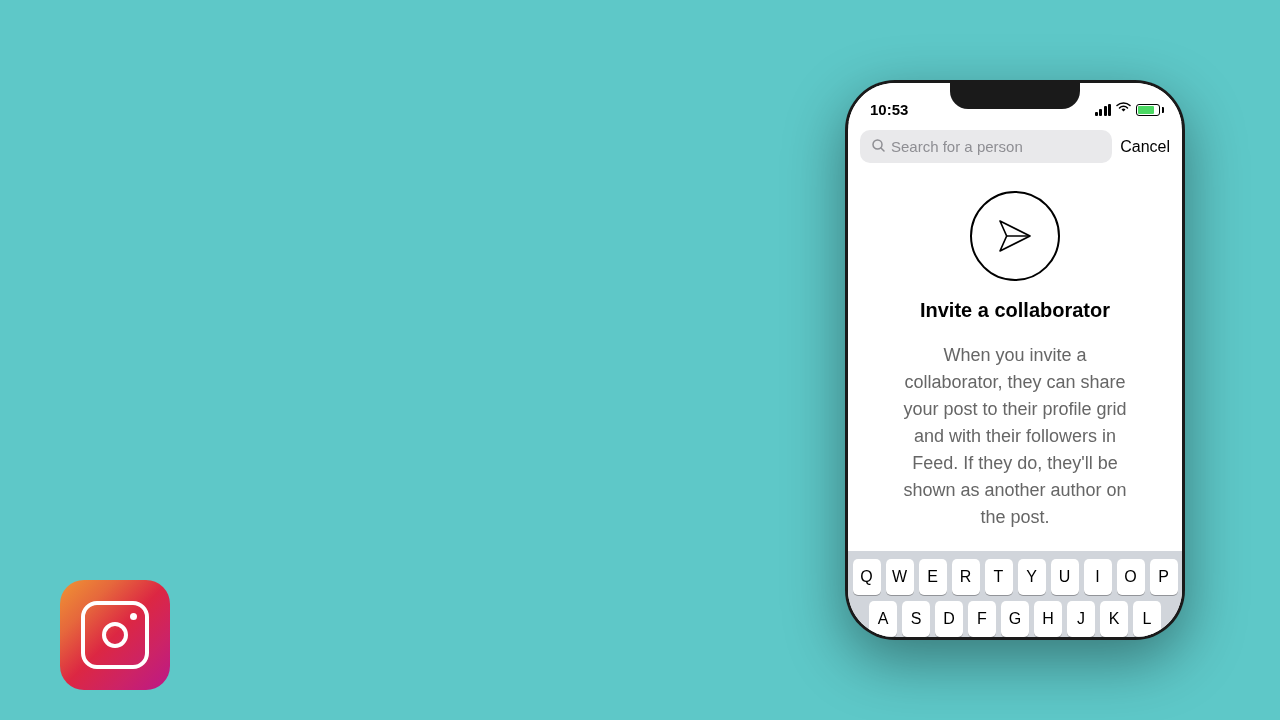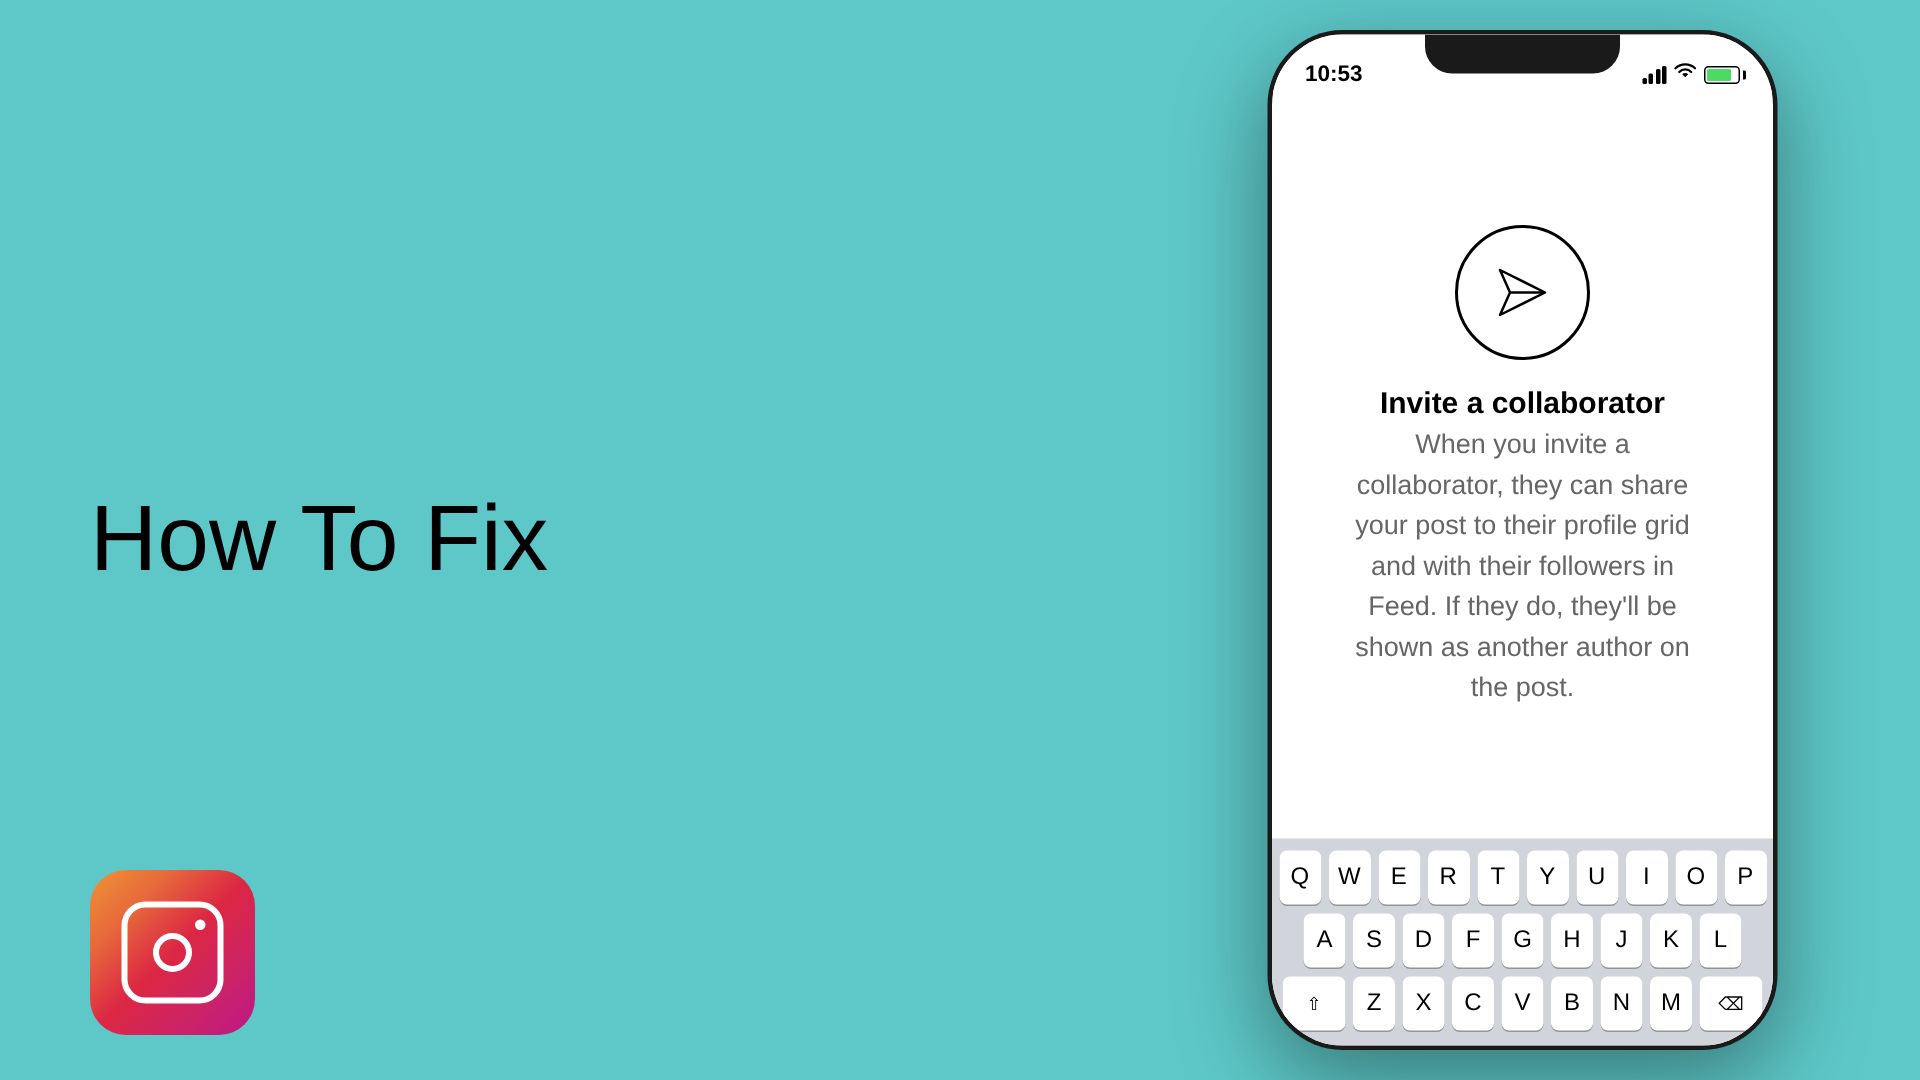--- a/index.html
+++ b/index.html
@@ -99,21 +99,21 @@
       height: 100%;
       display: flex;
       align-items: center;
       justify-content: center;
       padding-right: 30px;
     }
 
     
     .phone {
       width: 340px;
-      height: 680px;
+      height: 560px;
       background: #1a1a1a;
       border-radius: 50px;
       padding: 3px;
       box-shadow: 0 20px 60px rgba(0,0,0,0.4);
       position: relative;
     }
 
     .phone-inner {
       width: 100%;
       height: 100%;
@@ -271,21 +271,21 @@
       display: flex;
       align-items: center;
       justify-content: center;
       margin-bottom: 18px;
     }
 
     .invite-title {
       font-size: 20px;
       font-weight: 700;
       color: #000;
-      margin-bottom: 2px;
+      margin-bottom: 20px;
     }
 
     .invite-desc {
       font-size: 18px;
       color: #666;
       line-height: 1.5;
       max-width: 240px;
     }
 
     
@@ -326,21 +326,20 @@
     .paper-plane {
       width: 50px;
       height: 50px;
     }
   </style>
 </head>
 <body>
 
 <div class="left-section">
   <div class="text-block">
-    <div class="how-to-fix">How To Fix</div>
   </div>
 
   <div class="instagram-logo">
     <div class="outer-ring">
       <div class="center-circle"></div>
       <div class="dot"></div>
     </div>
   </div>
 </div>
 
@@ -366,20 +365,32 @@
                 <path d="M1 3.5A9.5 9.5 0 0 1 14 3.5" stroke="#000" stroke-width="1.5" fill="none" stroke-linecap="round"></path>
               </svg>
             </span>
             <div class="battery-icon">
               <div class="battery-fill"></div>
             </div>
           </div>
         </div>
       </div>
 
+      <div class="search-section">
+        <div class="search-bar">
+          <span class="search-icon-wrap">
+            <svg width="13" height="13" viewBox="0 0 13 13" fill="none">
+              <circle cx="5.5" cy="5.5" r="4.5" stroke="#8e8e93" stroke-width="1.5"></circle>
+              <line x1="9" y1="9" x2="12" y2="12" stroke="#8e8e93" stroke-width="1.5" stroke-linecap="round"></line>
+            </svg>
+          </span>
+          <span class="search-placeholder">Search for a person</span>
+        </div>
+        <span class="cancel-btn">Cancel</span>
+      </div>
 
       <div class="phone-content">
         <div class="collab-icon">
           <svg class="paper-plane" viewBox="0 0 60 60" fill="none" xmlns="http://www.w3.org/2000/svg">
             <polygon points="12,12 48,30 12,48 20,30" stroke="#000" stroke-width="2" stroke-linejoin="round" fill="none"></polygon>
             <line x1="20" y1="30" x2="48" y2="30" stroke="#000" stroke-width="2"></line>
           </svg>
         </div>
         <div class="invite-title">Invite a collaborator</div>
         <div class="invite-desc">When you invite a collaborator, they can share your post to their profile grid and with their followers in Feed. If they do, they'll be shown as another author on the post.</div>

